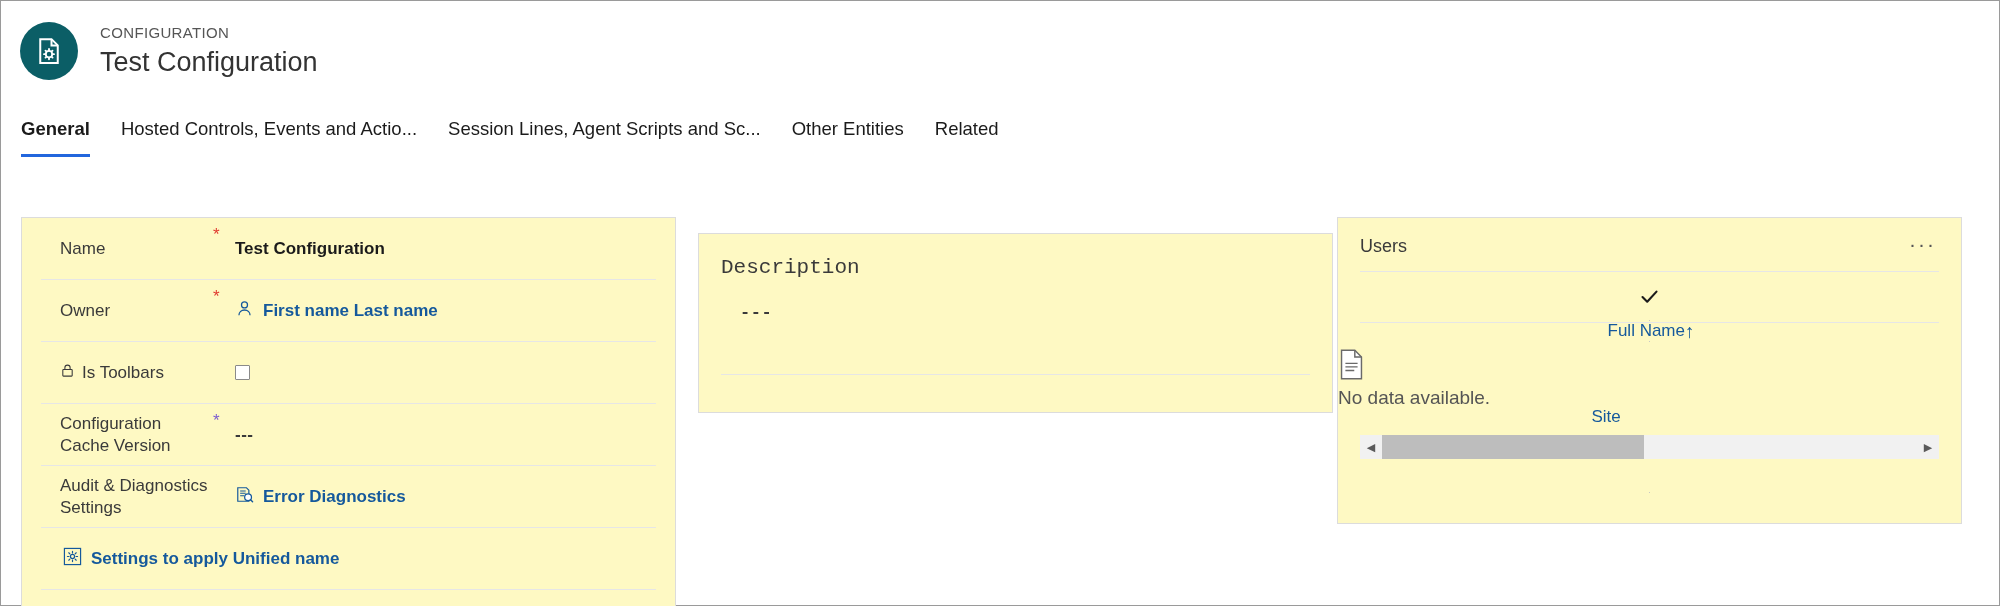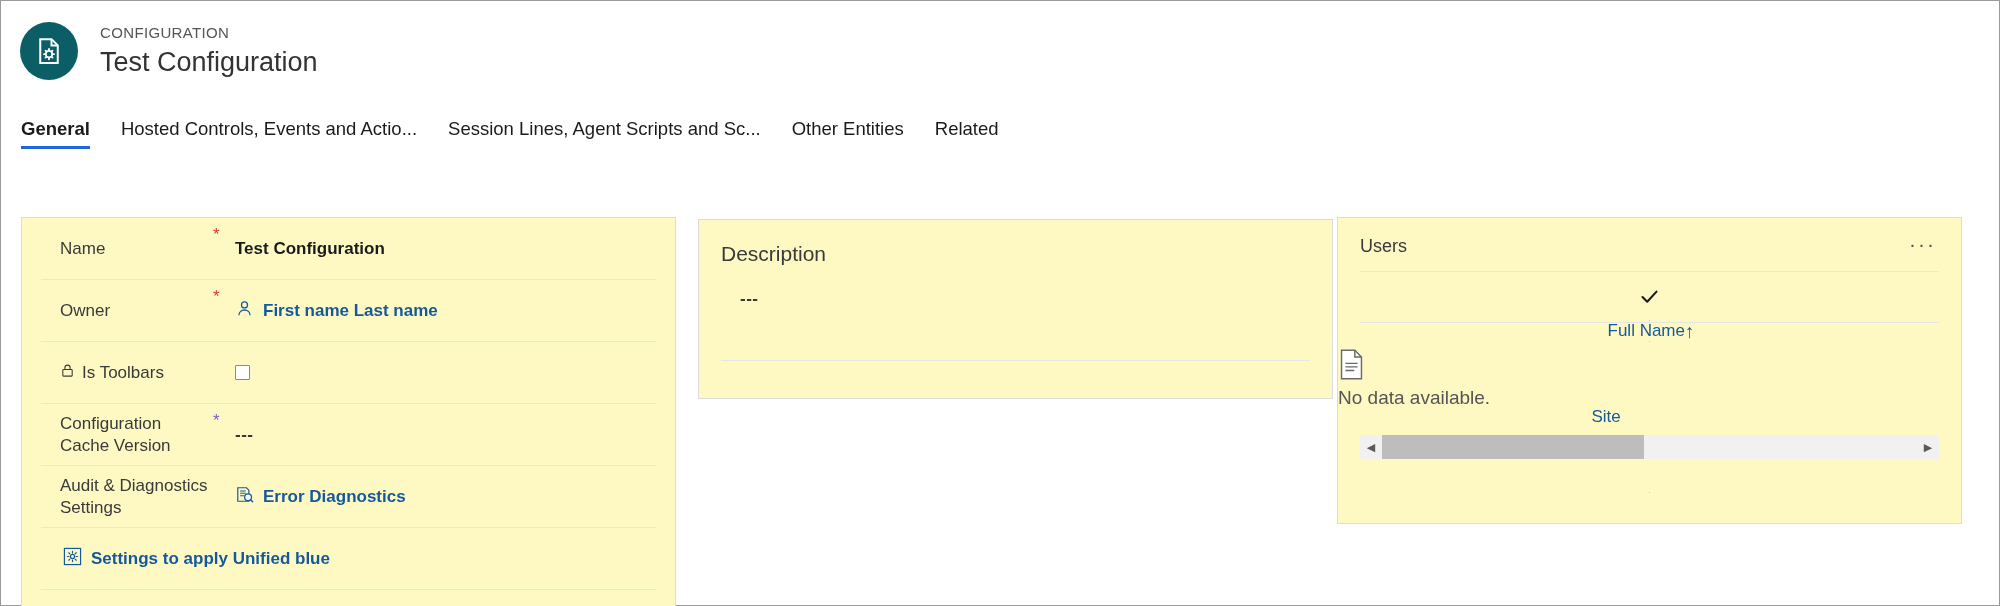--- a/index.html
+++ b/index.html
@@ -71,21 +71,21 @@
     height: 46px;
     display: flex;
     align-items: flex-start;
     padding-left: 20px;
   }
   .tab {
     position: relative;
     font-size: 18.5px;
     color: #1b1b1b;
     line-height: 24px;
-    padding: 4px 0 8px 0;
+    padding: 4px 0 16px 0;
     margin-right: 31px;
     white-space: nowrap;
     cursor: pointer;
     text-align: center;
   }
   .tab.active { font-weight: 700; }
   .tab.active::after {
     content: "";
     position: absolute;
     left: 0; right: 0;
@@ -171,24 +171,25 @@
     height: 15px;
     border: 1px solid #8a8a8a;
     background: #ffffff;
     border-radius: 1px;
     cursor: pointer;
   }
 
   
   #description-panel {
     left: 697px;
-    top: 180px;
+    top: 194px;
     width: 635px;
     height: 180px;
     padding: 20px 8px 0 22px;
+    font-family: Liberation Mono, monospace;
   }
   #description-title {
     font-size: 21px;
     color: #3a3a3a;
     line-height: 27px;
   }
   #description-value {
     margin-top: 22px;
     margin-left: 19px;
     font-size: 17px;
@@ -419,21 +420,21 @@
         <span>
           <svg width="19" height="19" viewBox="0 0 24 24" fill="none">
             <rect x="1.8" y="1.8" width="20.4" height="20.4" stroke="#15599c" stroke-width="1.5" fill="none"></rect>
             <circle cx="12" cy="12" r="2.6" stroke="#15599c" stroke-width="1.5" fill="none"></circle>
             <g stroke="#15599c" stroke-width="1.5" stroke-linecap="round">
               <path d="M12 5.6v1.9M12 16.5v1.9M5.6 12h1.9M16.5 12h1.9"></path>
               <path d="M7.3 7.3l1.35 1.35M15.35 15.35l1.35 1.35M16.7 7.3l-1.35 1.35M8.65 15.35L7.3 16.7"></path>
             </g>
           </svg>
         </span>
-        <span class="link">Settings to apply Unified blue</span>
+        <span class="link">Settings to apply Unified name</span>
       </div>
     </div>
 
   </div>
 
   <div class="panel" id="description-panel">
     <div id="description-title">Description</div>
     <div id="description-value">---</div>
     <div id="description-rule"></div>
   </div>

